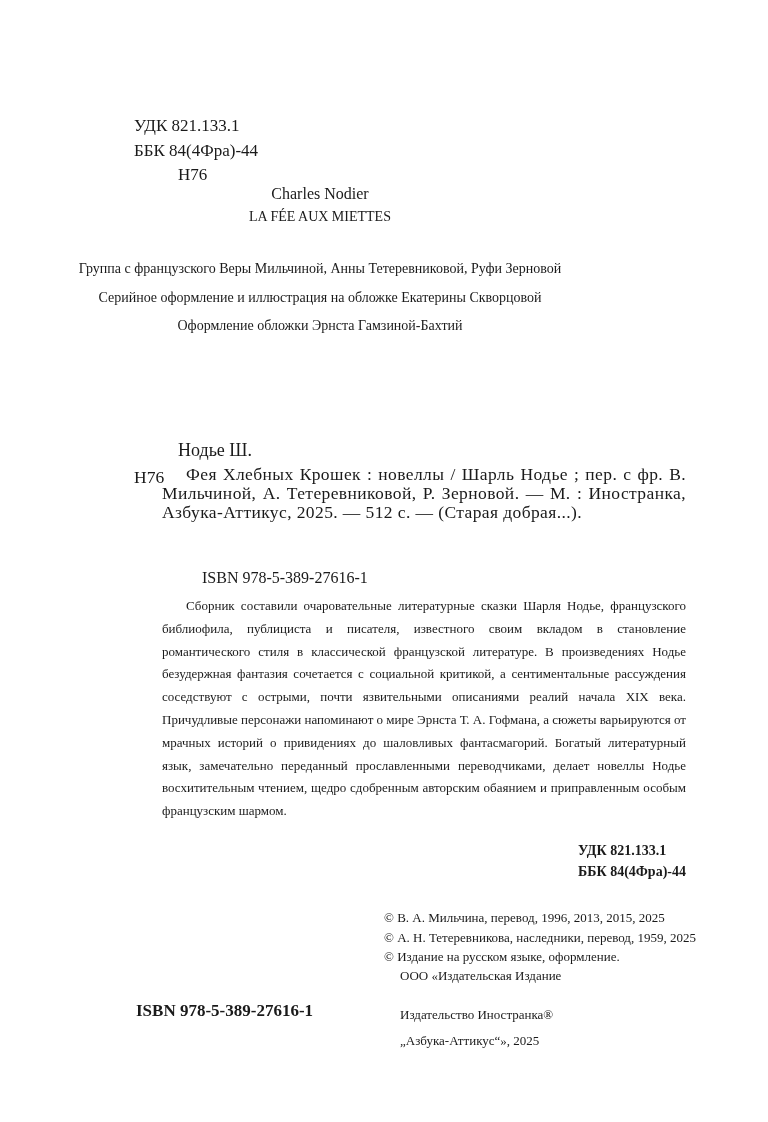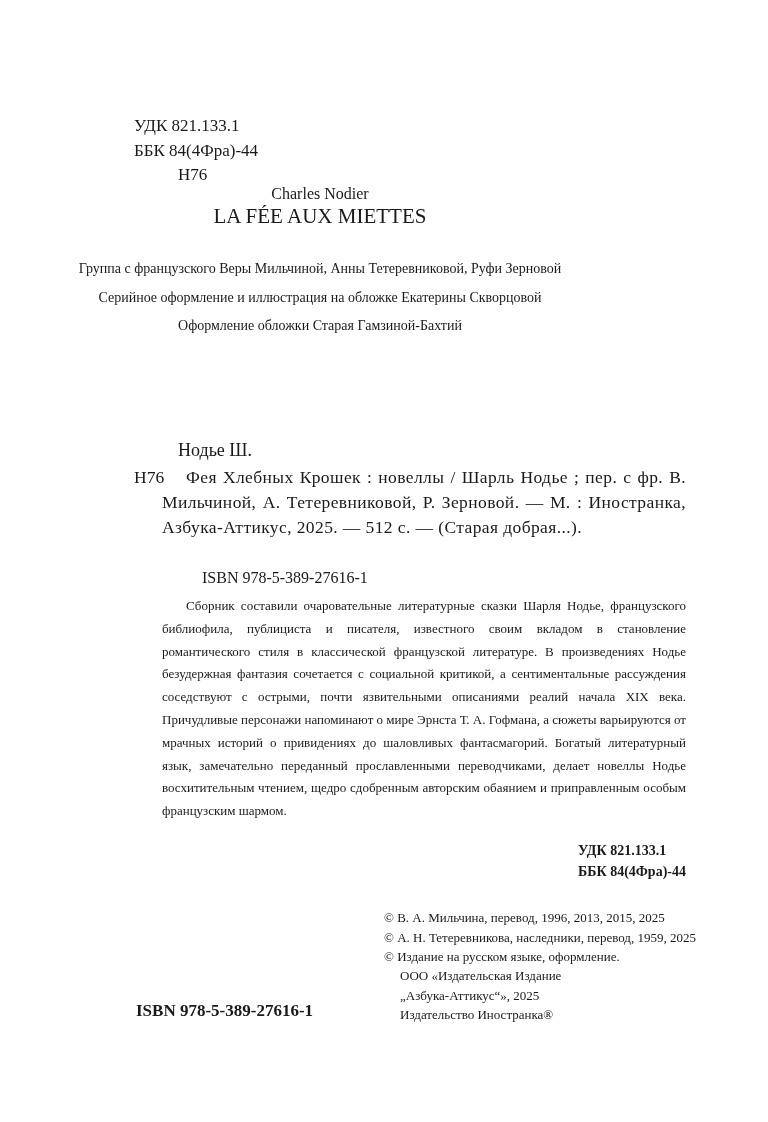--- a/index.html
+++ b/index.html
@@ -6,25 +6,25 @@
   body {
     width: 768px; height: 1122px; position: relative; overflow: hidden;
     font-family: "Liberation Serif", "DejaVu Serif", serif;
     color: #1a1a1a;
   }
   .abs { position: absolute; white-space: nowrap; margin-left: 16px; }
   .classif { left: 118px; font-size: 17px; line-height: 25px; }
   .center { left: 0; width: 608px; text-align: center; }
   .credits { font-size: 14px; }
   .title-block { font-size: 16px; line-height: 22px; }
-  .title-block .latin-title { font-size: 21px; }
+  .title-block .latin-title { font-size: 14px; }
   .author-head { left: 162px; top: 440px; font-size: 18px; font-weight: normal; }
   .biblio {
     position: absolute; left: 162px; top: 465px; width: 524px;
-    font-size: 17.5px; line-height: 25px; text-align: justify;
+    font-size: 17.5px; line-height: 19px; text-align: justify;
     letter-spacing: 0.4px;
   }
   .h76-mark { left: 118px; top: 465px; font-size: 17.5px; line-height: 25px; }
   .isbn-inline { left: 186px; top: 569px; font-size: 16px; }
   .annotation {
     position: absolute; left: 162px; top: 595px; width: 524px;
     font-size: 13px; line-height: 22.8px; text-align: justify;
     text-indent: 24px;
   }
   .udk-bottom { left: 562px; font-size: 14px; font-weight: bold; line-height: 21px; }
@@ -41,34 +41,34 @@
   <div class="abs classif" style="top:138px;">ББК 84(4Фра)-44</div>
   <div class="abs classif" style="top:162px; left:162px;">Н76</div>
 
   <div class="abs center title-block" style="top:183px;">Charles Nodier</div>
   <div class="abs center title-block" style="top:205px;">
     <span class="latin-title">LA FÉE AUX MIETTES</span>
   </div>
 
   <div class="abs center credits" style="top:261px;">Группа с французского Веры Мильчиной, Анны Тетеревниковой, Руфи Зерновой</div>
   <div class="abs center credits" style="top:290px;">Серийное оформление и иллюстрация на обложке Екатерины Скворцовой</div>
-  <div class="abs center credits" style="top:318px;">Оформление обложки Старая Гамзиной-Бахтий</div>
+  <div class="abs center credits" style="top:318px;">Оформление обложки Эрнста Гамзиной-Бахтий</div>
 
   <div class="abs author-head">Нодье Ш.</div>
   <div class="abs h76-mark">Н76</div>
   <div class="biblio" style="text-indent:24px;">Фея Хлебных Крошек : новеллы / Шарль Нодье ; пер. с фр. В. Мильчиной, А. Тетеревниковой, Р. Зерновой. — М. : Иностранка, Азбука-Аттикус, 2025. — 512 с. — (Старая добрая...).</div>
   <div class="abs isbn-inline">ISBN 978-5-389-27616-1</div>
 
   <div class="annotation">Сборник составили очаровательные литературные сказки Шарля Нодье, французского библиофила, публициста и писателя, известного своим вкладом в становление романтического стиля в классической французской литературе. В произведениях Нодье безудержная фантазия сочетается с социальной критикой, а сентиментальные рассуждения соседствуют с острыми, почти язвительными описаниями реалий начала XIX века. Причудливые персонажи напоминают о мире Эрнста Т. А. Гофмана, а сюжеты варьируются от мрачных историй о привидениях до шаловливых фантасмагорий. Богатый литературный язык, замечательно переданный прославленными переводчиками, делает новеллы Нодье восхитительным чтением, щедро сдобренным авторским обаянием и приправленным особым французским шармом.</div>
 
   <div class="abs udk-bottom" style="top:840px;">УДК 821.133.1</div>
   <div class="abs udk-bottom" style="top:861px;">ББК 84(4Фра)-44</div>
 
   <div class="abs copyright" style="top:908px;">© В. А. Мильчина, перевод, 1996, 2013, 2015, 2025</div>
   <div class="abs copyright" style="top:928px;">© А. Н. Тетеревникова, наследники, перевод, 1959, 2025</div>
   <div class="abs copyright" style="top:947px;">© Издание на русском языке, оформление.</div>
   <div class="abs copyright" style="top:966px;"><span class="indent">ООО «Издательская Издание</span></div>
-  <div class="abs copyright" style="top:986px;text-align:right;"><span class="indent">„Азбука-Аттикус“», 2025</span></div>
+  <div class="abs copyright" style="top:1031px;text-align:right;"><span class="indent">„Азбука-Аттикус“», 2025</span></div>
   <div class="abs copyright" style="top:1005px;"><span class="indent">Издательство Иностранка®</span></div>
 
   <div class="abs isbn-bottom">ISBN 978-5-389-27616-1</div>
 
 </div>
 
 </body></html>

